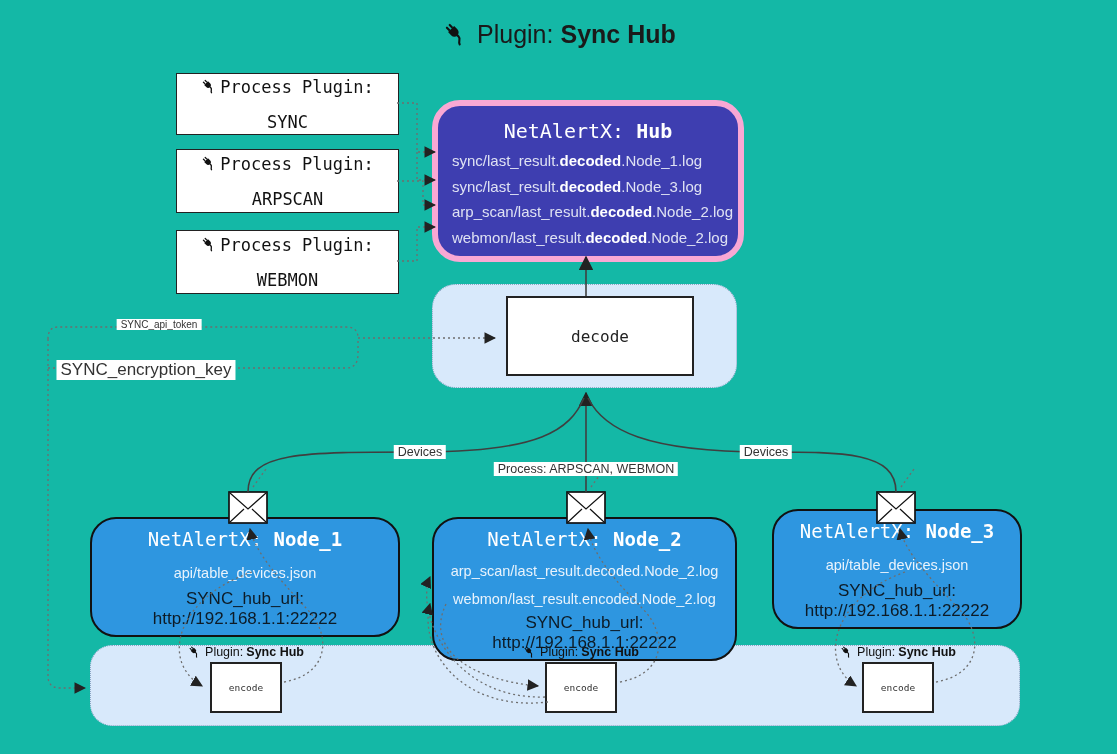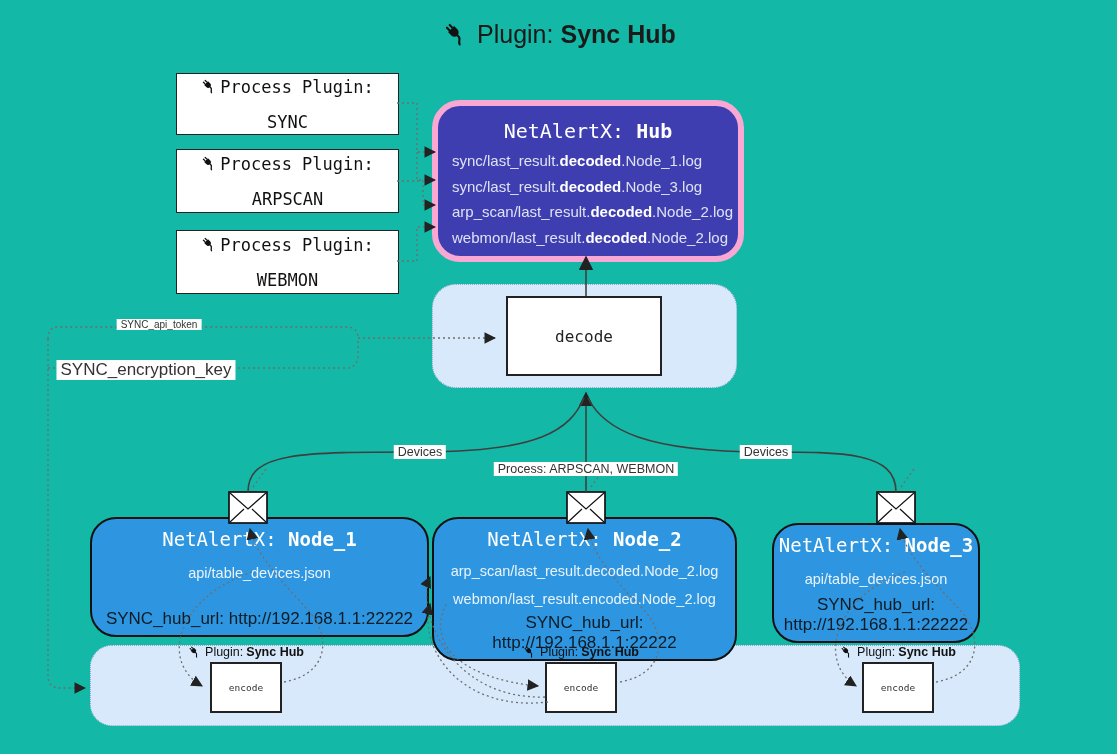--- a/index.html
+++ b/index.html
@@ -114,44 +114,44 @@
     <div class="hub-title"><span>NetAlertX: </span><b>Hub</b></div>
     <div class="hub-logs">
       <div class="hub-log"><span>sync/last_result.</span><b>decoded</b><span>.Node_1.log</span></div>
       <div class="hub-log"><span>sync/last_result.</span><b>decoded</b><span>.Node_3.log</span></div>
       <div class="hub-log"><span>arp_scan/last_result.</span><b>decoded</b><span>.Node_2.log</span></div>
       <div class="hub-log"><span>webmon/last_result.</span><b>decoded</b><span>.Node_2.log</span></div>
     </div>
   </div>
 
   <div class="abs panel z1" style="left:432px;top:284px;width:305px;height:104px;"></div>
-  <div class="abs iobox z2" style="left:506px;top:296px;width:156px;height:80px;font-size:16px;">
+  <div class="abs iobox z2" style="left:506px;top:296px;width:188px;height:80px;font-size:16px;">
     <span>decode</span>
   </div>
 
   <div class="abs small-label z6" style="left:159px;top:319px;font-size:10px;">SYNC_api_token</div>
   <div class="abs small-label z6" style="left:146px;top:360px;font-size:17px;">SYNC_encryption_key</div>
   <style>.small-label{transform:translateX(-50%);}</style>
 
   <div class="abs small-label z6" style="left:420px;top:445px;">Devices</div>
   <div class="abs small-label z6" style="left:766px;top:445px;">Devices</div>
   <div class="abs small-label z6" style="left:586px;top:462px;">Process: ARPSCAN, WEBMON</div>
 
-  <div class="abs node z2" style="left:90px;top:517px;width:339px;height:120px;">
+  <div class="abs node z2" style="left:90px;top:517px;width:310px;height:120px;">
     <div class="node-title"><span>NetAlertX: </span><b>Node_1</b></div>
     <div class="node-file" style="top:46px;">api/table_devices.json</div>
     <div class="node-url">SYNC_hub_url: http://192.168.1.1:22222</div>
   </div>
   <div class="abs node z2" style="left:432px;top:517px;width:305px;height:144px;">
     <div class="node-title"><span>NetAlertX: </span><b>Node_2</b></div>
     <div class="node-file" style="top:44px;">arp_scan/last_result.decoded.Node_2.log</div>
     <div class="node-file" style="top:72px;">webmon/last_result.encoded.Node_2.log</div>
     <div class="node-url">SYNC_hub_url: http://192.168.1.1:22222</div>
   </div>
-  <div class="abs node z2" style="left:772px;top:523px;width:208px;height:120px;">
+  <div class="abs node z2" style="left:772px;top:509px;width:250px;height:120px;">
     <div class="node-title"><span>NetAlertX: </span><b>Node_3</b></div>
     <div class="node-file" style="top:46px;">api/table_devices.json</div>
     <div class="node-url">SYNC_hub_url: http://192.168.1.1:22222</div>
   </div>
 
   <div class="abs z4" style="left:228px;top:491px;">
     <svg width="40" height="33" viewBox="0 0 40 33">
         <rect x="1" y="1" width="38" height="31" fill="#fff" stroke="#111" stroke-width="1.7"></rect>
         <path d="M2,2 L20,18 L38,2 M2,31 L16,18 M38,31 L24,18" fill="none" stroke="#111" stroke-width="1.2"></path>
       </svg>

